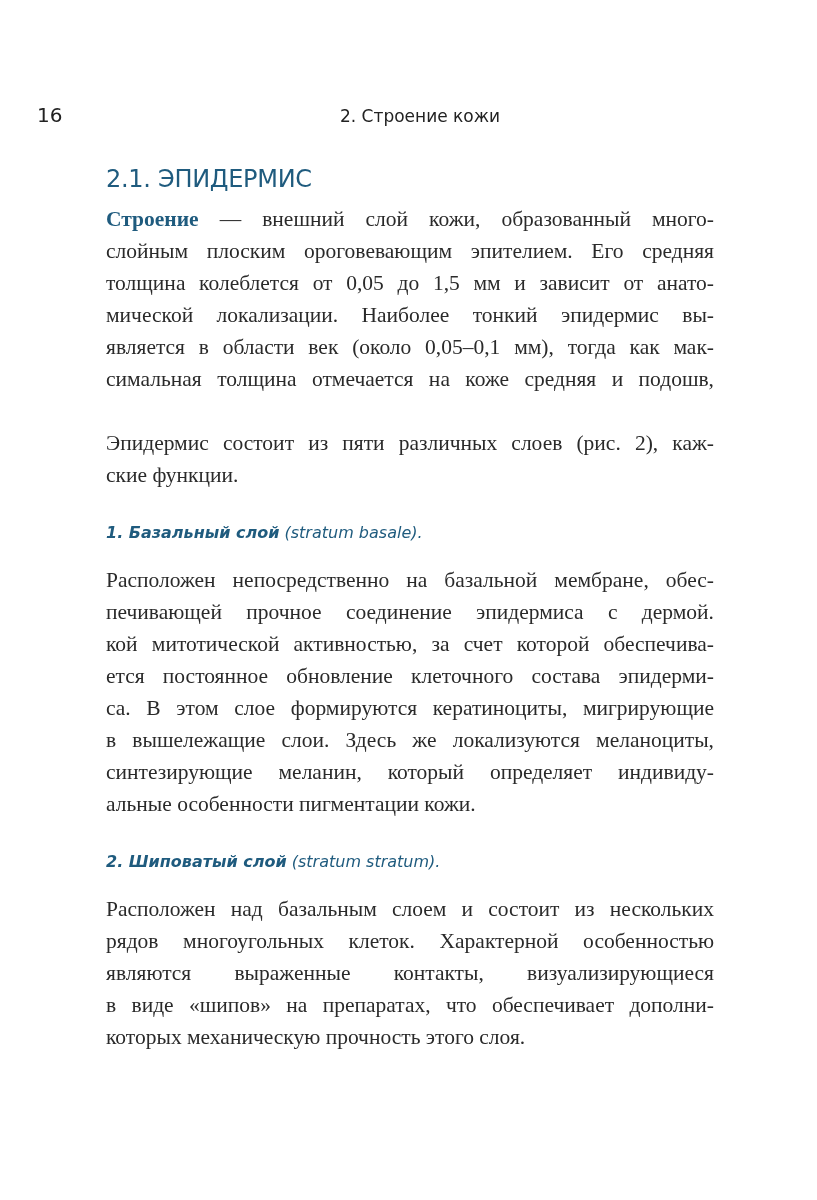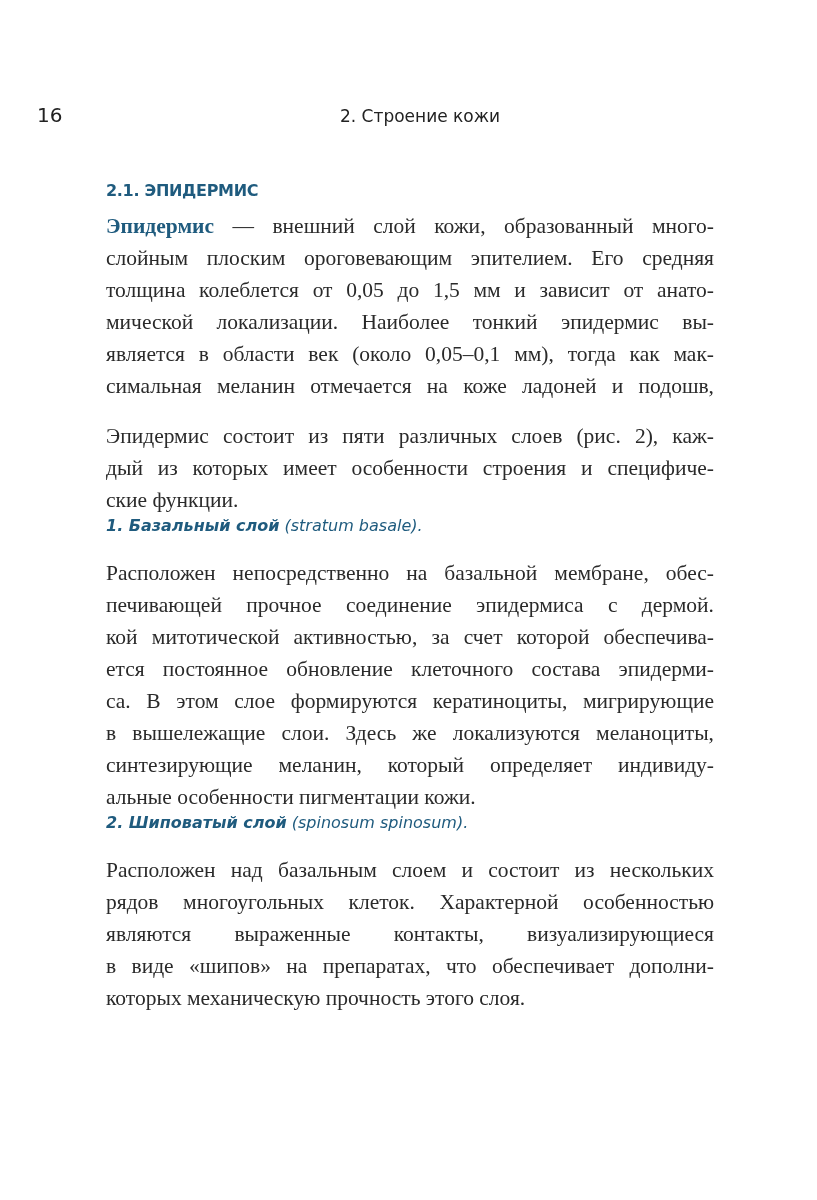--- a/index.html
+++ b/index.html
@@ -1,68 +1,67 @@
 <!DOCTYPE html>
 <html><head>
 <meta charset="utf-8">
 <style>
   html, body { margin: 0; padding: 0; background: #ffffff; }
   body { width: 817px; height: 1200px; position: relative; overflow: hidden; }
   .page { position: absolute; left: 0; top: 0; width: 817px; height: 1200px; }
   .folio { position: absolute; left: 37px; top: 103px; font-family: "DejaVu Sans", sans-serif; font-size: 20px; color: #222; }
   .running-head { position: absolute; left: 340px; top: 106px; font-family: "DejaVu Sans", sans-serif; font-size: 17px; color: #222; }
   .content { position: absolute; left: 106px; top: 165px; width: 608px; }
-  h2 { margin: 16px 0 10px 0; font-family: "DejaVu Sans", sans-serif; font-weight: bold; font-size: 16px; color: #1f5b7e; letter-spacing: -0.3px; }
+  h2 { margin: 0 0 10px 0; font-family: "DejaVu Sans", sans-serif; font-weight: normal; font-size: 24px; color: #1f5b7e; letter-spacing: -0.3px; }
   p { margin: 0; font-family: "Liberation Serif", serif; font-size: 21.5px; line-height: 32px; color: #2a2a2a; text-align: justify; }
-  p.gap { margin-top: 18px; }
+  p.gap { margin-top: 32px; }
   .term { color: #1f5b7e; font-weight: bold; }
-  .sub { margin-bottom: 22px; font-family: "DejaVu Sans", sans-serif; font-size: 16px; color: #1f5b7e; font-style: italic; }
+  .sub { margin-top: 32px; margin-bottom: 22px; font-family: "DejaVu Sans", sans-serif; font-size: 16px; color: #1f5b7e; font-style: italic; }
   .sub b { font-weight: bold; }
   .sub i { font-weight: normal; }
   .line { display: block; text-align-last: justify; }
   .line.last { text-align-last: left; }
 </style>
 </head>
 <body>
 
 <div class="page">
   <div class="folio">16</div>
   <div class="running-head">2. Строение кожи</div>
 
   <div class="content">
     <h2>2.1. ЭПИДЕРМИС</h2>
 
     <p>
-      <span class="line"><span class="term">Эпидермис</span><span> — внешний слой кожи, образованный много-</span></span>
+      <span class="line"><span class="term">Строение</span><span> — внешний слой кожи, образованный много-</span></span>
       <span class="line">слойным плоским ороговевающим эпителием. Его средняя</span>
       <span class="line">толщина колеблется от 0,05 до 1,5 мм и зависит от анато-</span>
       <span class="line">мической локализации. Наиболее тонкий эпидермис вы-</span>
       <span class="line">является в области век (около 0,05–0,1 мм), тогда как мак-</span>
-      <span class="line">симальная меланин отмечается на коже ладоней и подошв,</span>
+      <span class="line">симальная толщина отмечается на коже средняя и подошв,</span>
     </p>
 
     <p class="gap">
       <span class="line">Эпидермис состоит из пяти различных слоев (рис. 2), каж-</span>
-      <span class="line">дый из которых имеет особенности строения и специфиче-</span>
       <span class="line last">ские функции.</span>
     </p>
 
     <div class="sub"><b>1. Базальный слой</b><i> (stratum basale).</i></div>
     <p>
       <span class="line">Расположен непосредственно на базальной мембране, обес-</span>
       <span class="line">печивающей прочное соединение эпидермиса с дермой.</span>
       <span class="line">кой митотической активностью, за счет которой обеспечива-</span>
       <span class="line">ется постоянное обновление клеточного состава эпидерми-</span>
       <span class="line">са. В этом слое формируются кератиноциты, мигрирующие</span>
       <span class="line">в вышележащие слои. Здесь же локализуются меланоциты,</span>
       <span class="line">синтезирующие меланин, который определяет индивиду-</span>
       <span class="line last">альные особенности пигментации кожи.</span>
     </p>
 
-    <div class="sub"><b>2. Шиповатый слой</b><i> (spinosum spinosum).</i></div>
+    <div class="sub"><b>2. Шиповатый слой</b><i> (stratum stratum).</i></div>
     <p>
       <span class="line">Расположен над базальным слоем и состоит из нескольких</span>
       <span class="line">рядов многоугольных клеток. Характерной особенностью</span>
       <span class="line">являются выраженные контакты, визуализирующиеся</span>
       <span class="line">в виде «шипов» на препаратах, что обеспечивает дополни-</span>
       <span class="line last">которых механическую прочность этого слоя.</span>
     </p>
   </div>
 </div>
 

